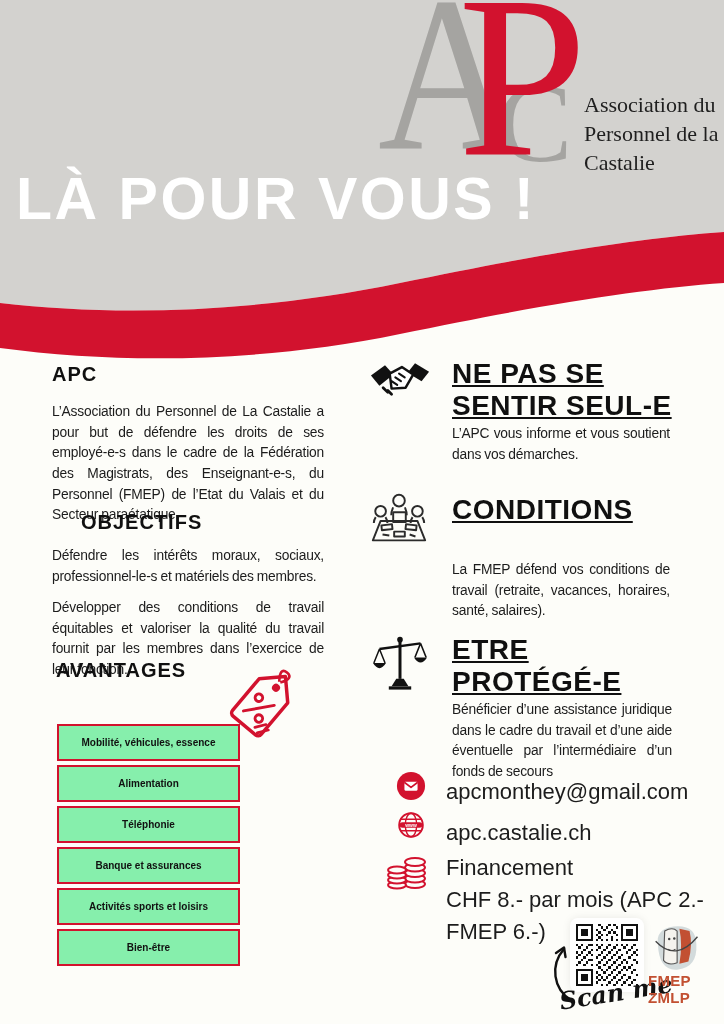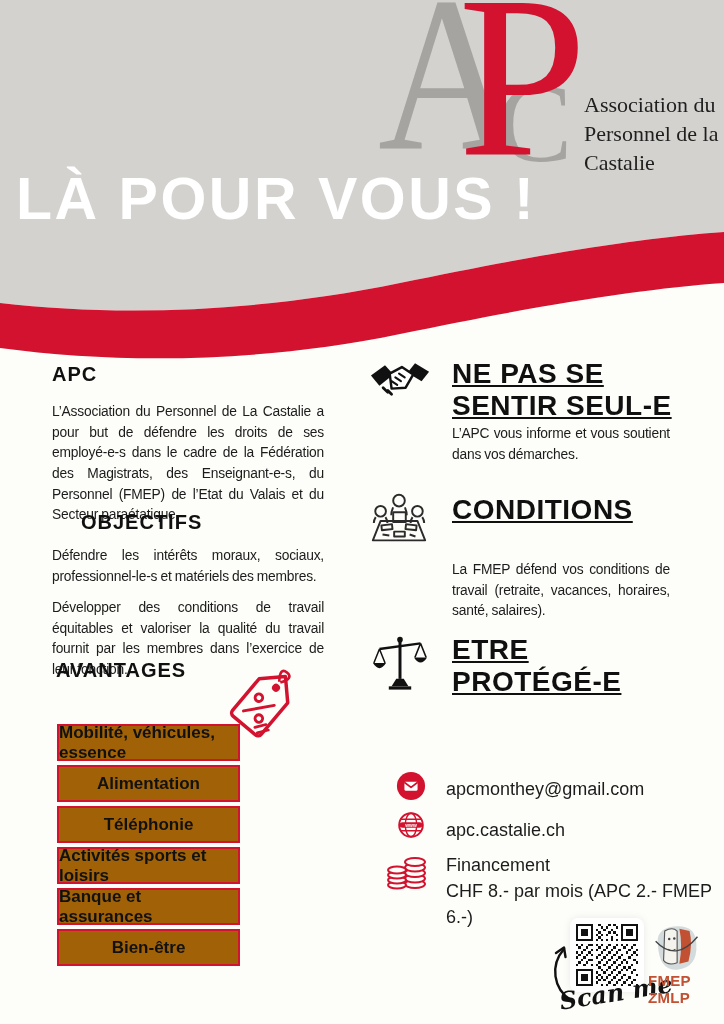--- a/index.html
+++ b/index.html
@@ -33,29 +33,29 @@
     position:absolute;font-size:28px;font-weight:800;letter-spacing:.5px;
     color:#101010;line-height:1.13;text-decoration:underline;
   }
   .body-txt{
     position:absolute;font-size:13.8px;line-height:1.5;text-align:justify;
     letter-spacing:-.2px;word-spacing:-.5px;color:#1c1c1c;
   }
   
   .benefits{position:absolute;left:57px;top:724px;width:183px;}
   .benefit-row{
-    box-sizing:border-box;border:2.5px solid #d2122e;background:#a16207;
+    box-sizing:border-box;border:2.5px solid #d2122e;background:#86efac;
     height:37px;margin-bottom:4px;display:flex;align-items:center;justify-content:center;
-    font-size:17px;font-weight:700;text-align:left;color:#111;
+    font-size:10px;font-weight:700;text-align:right;color:#111;
   }
   .tag-icon{position:absolute;left:224px;top:662px;width:80px;height:80px;}
   
   .r-icon{position:absolute;}
   
-  .contact-text{position:absolute;font-size:18px;color:#1c1c1c;line-height:1.45;}
+  .contact-text{position:absolute;font-size:22px;color:#1c1c1c;line-height:1.45;}
   
   .qr-card{
     position:absolute;left:570px;top:918px;width:74px;height:74px;
     background:#ffffff;border-radius:8px;box-shadow:0 0 8px rgba(0,0,0,.08);
     display:flex;align-items:center;justify-content:center;
   }
   .qr-card svg{width:62px;height:62px;}
   .scan-me{
     position:absolute;left:556px;top:978px;width:120px;text-align:center;
     font-family:"DejaVu Serif",serif;font-style:italic;font-weight:700;
@@ -111,22 +111,22 @@
       <circle cx="35" cy="42" r="2.8" stroke-width="2.2"></circle>
       <path d="M22.5,45 L37.5,27" stroke-width="2.2" stroke-linecap="round"></path>
       <path d="M37,49 l5,-7 M41,51 l5,-7" stroke-width="2" stroke-linecap="round"></path>
     </g>
   </svg>
 
   <div class="benefits">
     <div class="benefit-row">Mobilité, véhicules, essence</div>
     <div class="benefit-row">Alimentation</div>
     <div class="benefit-row">Téléphonie</div>
+    <div class="benefit-row">Banque et assurances</div>
     <div class="benefit-row">Activités sports et loisirs</div>
-    <div class="benefit-row">Banque et assurances</div>
     <div class="benefit-row">Bien-être</div>
   </div>
 
   <svg class="r-icon" style="left:370px;top:360px;width:60px;height:46px;" viewBox="0 0 64 46" aria-hidden="true">
     <polygon points="1,15 16,4 25,14 10,26" fill="#111"></polygon>
     <polygon points="63,11 48,2 40,12 55,21" fill="#111"></polygon>
     <path d="M21,13 L34,6 L46,14 L38,28 L23,29 Z" fill="#fff" stroke="#111" stroke-width="2.6" stroke-linejoin="round"></path>
     <path d="M23,21 l6,4 M27,17 l6,4 M31,13 l6,4" stroke="#111" stroke-width="2.2" fill="none" stroke-linecap="round"></path>
     <path d="M14,28 l5,5 M19,31 l4,4" stroke="#111" stroke-width="3" stroke-linecap="round"></path>
   </svg>
@@ -165,20 +165,21 @@
     <path d="M1,31 Q8,42 15,31 Z" fill="#111"></path>
     <path d="M52,10 L46,25 M52,10 L58,25" stroke="#111" stroke-width="1.6" fill="none"></path>
     <path d="M45,25 Q52,36 59,25 Z" fill="#111"></path>
     <path d="M26,48 h8 l5,8 h-18 z" fill="#111"></path>
     <rect x="18" y="56" width="24" height="3.5" fill="#111"></rect>
   </svg>
   <div class="h-right" style="left:452px;top:634px;">
     <div>ETRE</div>
     <div>PROTÉGÉ-E</div>
   </div>
+  <div class="body-txt" style="left:452px;top:700px;width:220px;">Bénéficier d’une assistance juridique dans le cadre du travail et d’une aide éventuelle par l’intermédiaire d’un fonds de secours</div>
 
   <svg class="r-icon" style="left:396px;top:771px;width:30px;height:30px;" viewBox="0 0 32 32" aria-hidden="true">
     <circle cx="16" cy="16" r="15" fill="#d2122e"></circle>
     <rect x="9" y="11.5" width="14" height="9.5" rx="1.2" fill="#ffffff"></rect>
     <path d="M9.5,12.5 L16,17.5 L22.5,12.5" stroke="#d2122e" stroke-width="1.8" fill="none" stroke-linecap="round" stroke-linejoin="round"></path>
   </svg>
   <div class="contact-text" style="left:446px;top:776px;">apcmonthey@gmail.com</div>
 
   <svg class="r-icon" style="left:397px;top:811px;width:28px;height:28px;" viewBox="0 0 32 32" aria-hidden="true">
     <circle cx="16" cy="16" r="13.5" fill="none" stroke="#d2122e" stroke-width="2.2"></circle>

